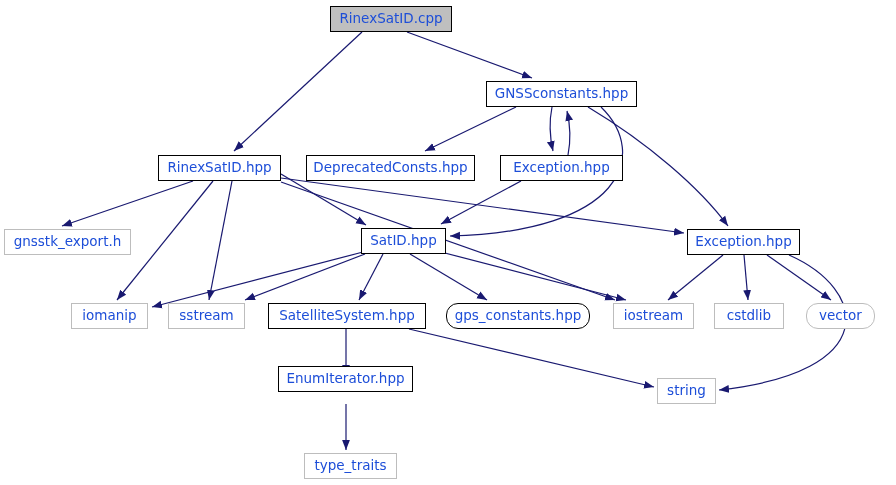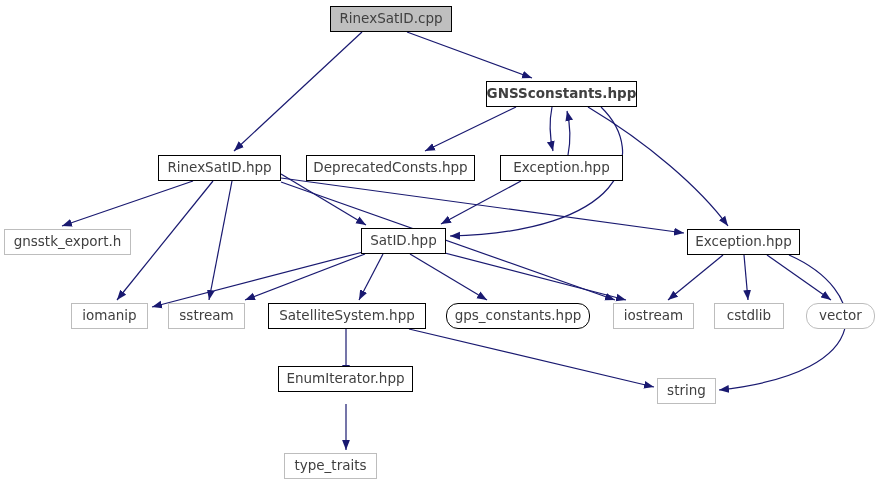--- a/index.html
+++ b/index.html
@@ -23,21 +23,21 @@
     height: 485px;
   }
   .node {
     position: absolute;
     box-sizing: border-box;
     display: flex;
     align-items: center;
     justify-content: center;
     background: #ffffff;
     border: 1px solid #000000;
-    color: #404040;
+    color: #1d4ed8;
     font-size: 13.5px;
     white-space: nowrap;
     line-height: 1;
     z-index: 2;
   }
   .node.main {
     background: #bfbfbf;
     border: 1.6px solid #000000;
   }
   .node.doc {
@@ -85,31 +85,31 @@
         <path d="M 744,255 L 748,300" class="edge-path" stroke="#191970" marker-end="url(#arrowhead)"></path>
         <path d="M 767,255 L 831,300" class="edge-path" stroke="#191970" marker-end="url(#arrowhead)"></path>
         <path d="M 789,255 C 868,290 882,372 719,390" class="edge-path" stroke="#191970" marker-end="url(#arrowhead)"></path>
         <path d="M 346,329 L 346,375" class="edge-path" stroke="#191970" marker-end="url(#arrowhead)"></path>
         <path d="M 409,329 L 654,387" class="edge-path" stroke="#191970" marker-end="url(#arrowhead)"></path>
         <path d="M 346,404 L 346,450" class="edge-path" stroke="#191970" marker-end="url(#arrowhead)"></path>
       </g>
   </svg>
   <div id="nodes">
       <div class="node main" style="left: 330px; top: 6px; width: 122px; height: 26px; border-color: rgb(0, 0, 0);">RinexSatID.cpp</div>
-      <div class="node doc" style="left: 486px; top: 81px; width: 151px; height: 26px; font-weight: bold;">GNSSconstants.hpp</div>
+      <div class="node doc" style="left: 486px; top: 81px; width: 151px; height: 26px;">GNSSconstants.hpp</div>
       <div class="node doc" style="left: 158px; top: 155px; width: 123px; height: 26px; text-align: right;">RinexSatID.hpp</div>
       <div class="node doc" style="left: 306px; top: 155px; width: 169px; height: 26px;">DeprecatedConsts.hpp</div>
       <div class="node doc" style="left: 500px; top: 155px; width: 123px; height: 26px;">Exception.hpp</div>
       <div class="node sys" style="left: 4px; top: 229px; width: 127px; height: 26px; border-color: rgb(189, 189, 189);">gnsstk_export.h</div>
       <div class="node doc" style="left: 361px; top: 228px; width: 85px; height: 26px; text-align: right;">SatID.hpp</div>
       <div class="node doc" style="left: 687px; top: 229px; width: 113px; height: 26px;">Exception.hpp</div>
       <div class="node sys" style="left: 71px; top: 303px; width: 77px; height: 26px; border-color: rgb(189, 189, 189);">iomanip</div>
       <div class="node sys" style="left: 168px; top: 303px; width: 77px; height: 26px; border-color: rgb(189, 189, 189);">sstream</div>
       <div class="node doc" style="left: 268px; top: 303px; width: 158px; height: 26px;">SatelliteSystem.hpp</div>
       <div class="node doc" style="left: 446px; top: 303px; width: 144px; height: 26px; border-radius: 12px;">gps_constants.hpp</div>
       <div class="node sys" style="left: 613px; top: 303px; width: 81px; height: 26px; border-color: rgb(189, 189, 189);">iostream</div>
       <div class="node sys" style="left: 714px; top: 303px; width: 70px; height: 26px; border-color: rgb(189, 189, 189);">cstdlib</div>
       <div class="node sys" style="left: 806px; top: 303px; width: 69px; height: 26px; border-color: rgb(189, 189, 189); border-radius: 12px;">vector</div>
       <div class="node doc" style="left: 278px; top: 366px; width: 135px; height: 26px;">EnumIterator.hpp</div>
       <div class="node sys" style="left: 657px; top: 378px; width: 59px; height: 26px; border-color: rgb(189, 189, 189);">string</div>
-      <div class="node sys" style="left: 284px; top: 453px; width: 93px; height: 26px; border-color: rgb(189, 189, 189);">type_traits</div>
+      <div class="node sys" style="left: 304px; top: 453px; width: 93px; height: 26px; border-color: rgb(189, 189, 189);">type_traits</div>
     </div>
 </div>
 
 </body></html>

